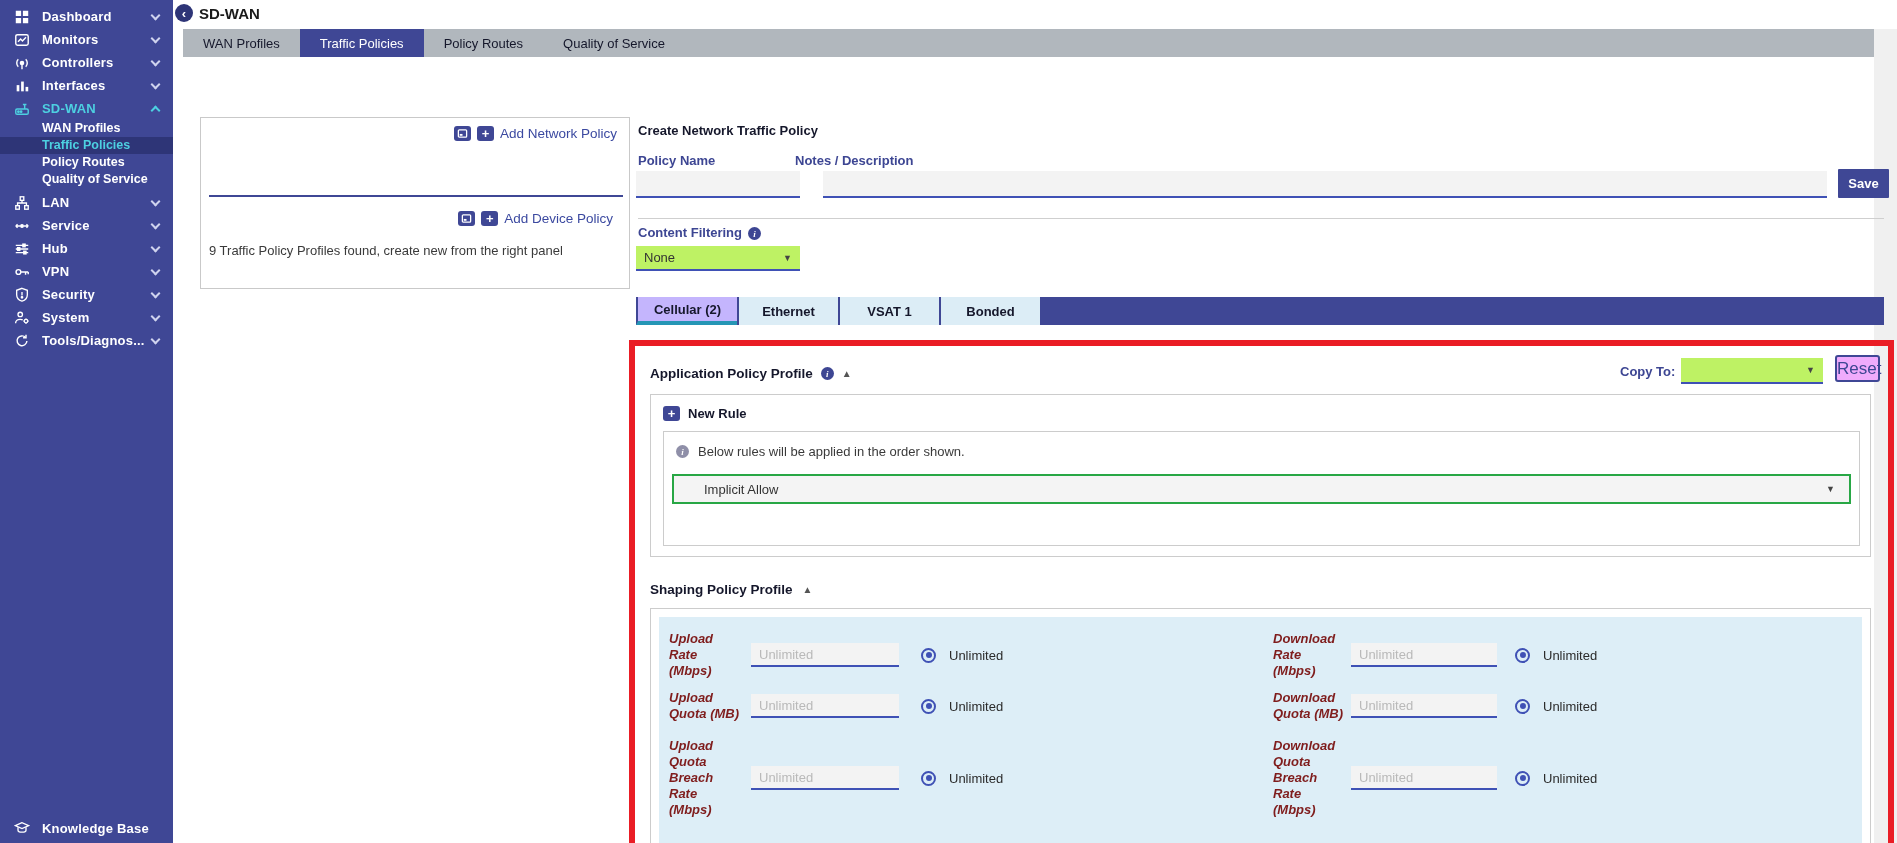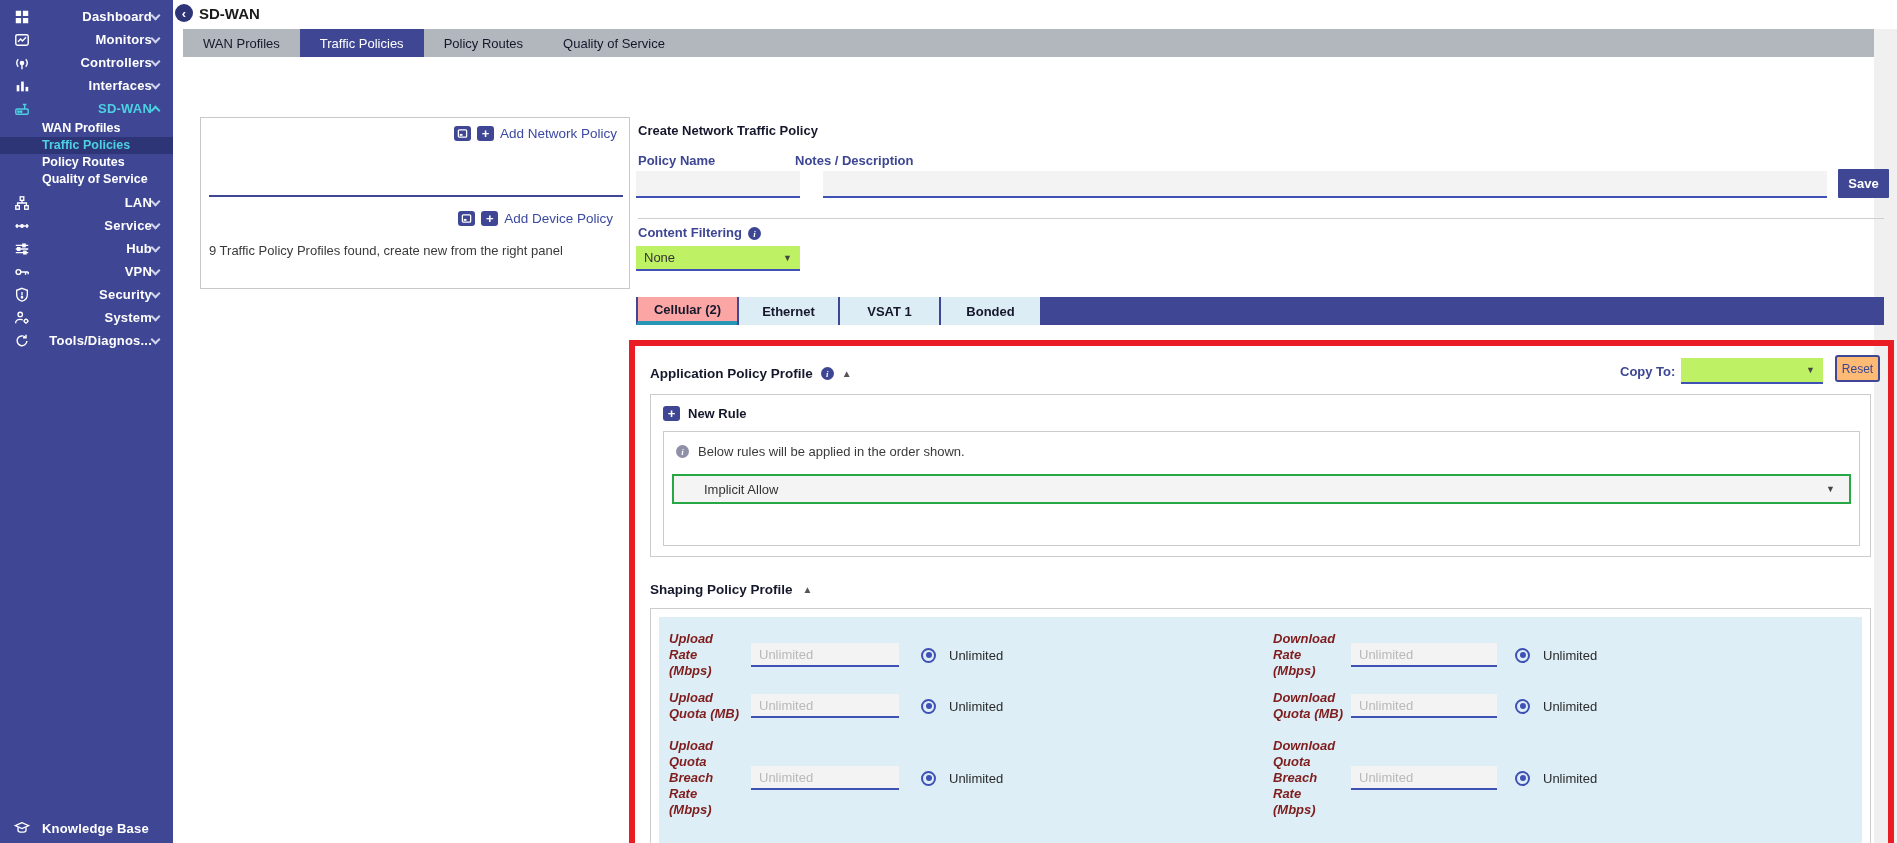--- a/index.html
+++ b/index.html
@@ -3,21 +3,21 @@
 <meta charset="utf-8">
 <style>
   * { margin:0; padding:0; box-sizing:border-box; }
   html,body { width:1897px; height:843px; overflow:hidden;
               font-family:"Liberation Sans", sans-serif; background:#f0f0f0; }
 
   
   .sidebar { position:absolute; left:0; top:0; width:173px; height:843px;
              background:#3f4795; color:#fff; display:flex; flex-direction:column; padding-top:5px; }
   .nav-item { display:flex; align-items:center; height:23px; padding:0 10px 0 12px;
-              font-size:13px; font-weight:bold; cursor:pointer; flex:0 0 auto;text-align:right; }
+              font-size:13px; font-weight:bold; cursor:pointer; flex:0 0 auto; }
   .nav-ic { width:20px; height:18px; margin-right:10px; display:inline-flex;
             align-items:center; justify-content:center; }
   .nav-ic svg { width:16px; height:16px; }
   .nav-label { flex:1; letter-spacing:.2px; }
   .chev { width:7px; height:7px; border-right:2px solid #cfd3ee; border-bottom:2px solid #cfd3ee;
           transform:rotate(45deg); margin-right:4px; margin-top:-3px; }
   .chev.up { transform:rotate(225deg); margin-top:4px; }
   .cyan, .cyan .nav-label { color:#4dd0e1; }
   .cyan .chev { border-color:#4dd0e1; }
   .sublist { display:flex; flex-direction:column; margin-bottom:3px; }
@@ -85,32 +85,32 @@
   .select { background:#bef264; border-bottom:2px solid #3f51b5; display:flex; align-items:center;
             font-size:13px; color:#333; padding:0 8px; cursor:pointer; }
   .dd-arrow { margin-left:auto; font-size:9px; color:#444; }
   .cf-select { position:absolute; left:453px; top:189px; width:164px; height:25px; }
 
   
   .itabs { position:absolute; left:453px; top:240px; width:1248px; height:28px; display:flex; }
   .itab { width:101px; display:flex; align-items:center; justify-content:center; font-size:13px;
           font-weight:bold; color:#15172b; background:#dcedf6; border-left:2px solid #3f4795;
           cursor:pointer; }
-  .itab.active { background:#fca5a5; border-bottom:4px solid #2596b5; }
+  .itab.active { background:#c4b5fd; border-bottom:4px solid #2596b5; }
   .ifill { flex:1; background:#3f4795; }
 
   
   .redbox { position:absolute; left:446px; top:283px; width:1265px; height:551px;
             border:6px solid #ea1d25; }
   .ap-title { position:absolute; left:15px; top:20px; display:flex; align-items:center; gap:8px;
               font-size:13.5px; font-weight:bold; color:#15172b; }
   .copyto-lbl { position:absolute; left:985px; top:18px; }
   .copyto-sel { position:absolute; left:1046px; top:12px; width:142px; height:26px; }
-  .reset-btn { position:absolute; left:1200px; top:9px; width:45px; height:27px; background:#fdba74;
-               border:2px solid #3f4795; border-radius:3px; color:#3d4693; font-size:12px; cursor:pointer; }
+  .reset-btn { position:absolute; left:1200px; top:9px; width:45px; height:27px; background:#f0abfc;
+               border:2px solid #3f4795; border-radius:3px; color:#3d4693; font-size:17px; cursor:pointer; }
 
   .nr-box { position:absolute; left:15px; top:48px; width:1221px; height:163px; border:1px solid #ccc; }
   .nr-head { position:absolute; left:12px; top:11px; display:flex; align-items:center; gap:8px;
              font-size:13px; font-weight:bold; color:#15172b; cursor:pointer; }
   .nr-inner { position:absolute; left:12px; top:36px; width:1197px; height:115px; border:1px solid #ccc; }
   .inforow { position:absolute; left:12px; top:12px; display:flex; align-items:center; gap:9px;
              font-size:13px; color:#3a3a3a; }
   .rule-sel { position:absolute; left:8px; right:8px; top:42px; height:30px; background:#f4f4f4;
               border:2px solid #28a745; display:flex; align-items:center; font-size:13px; color:#333;
               padding:0 14px 0 30px; cursor:pointer; }

